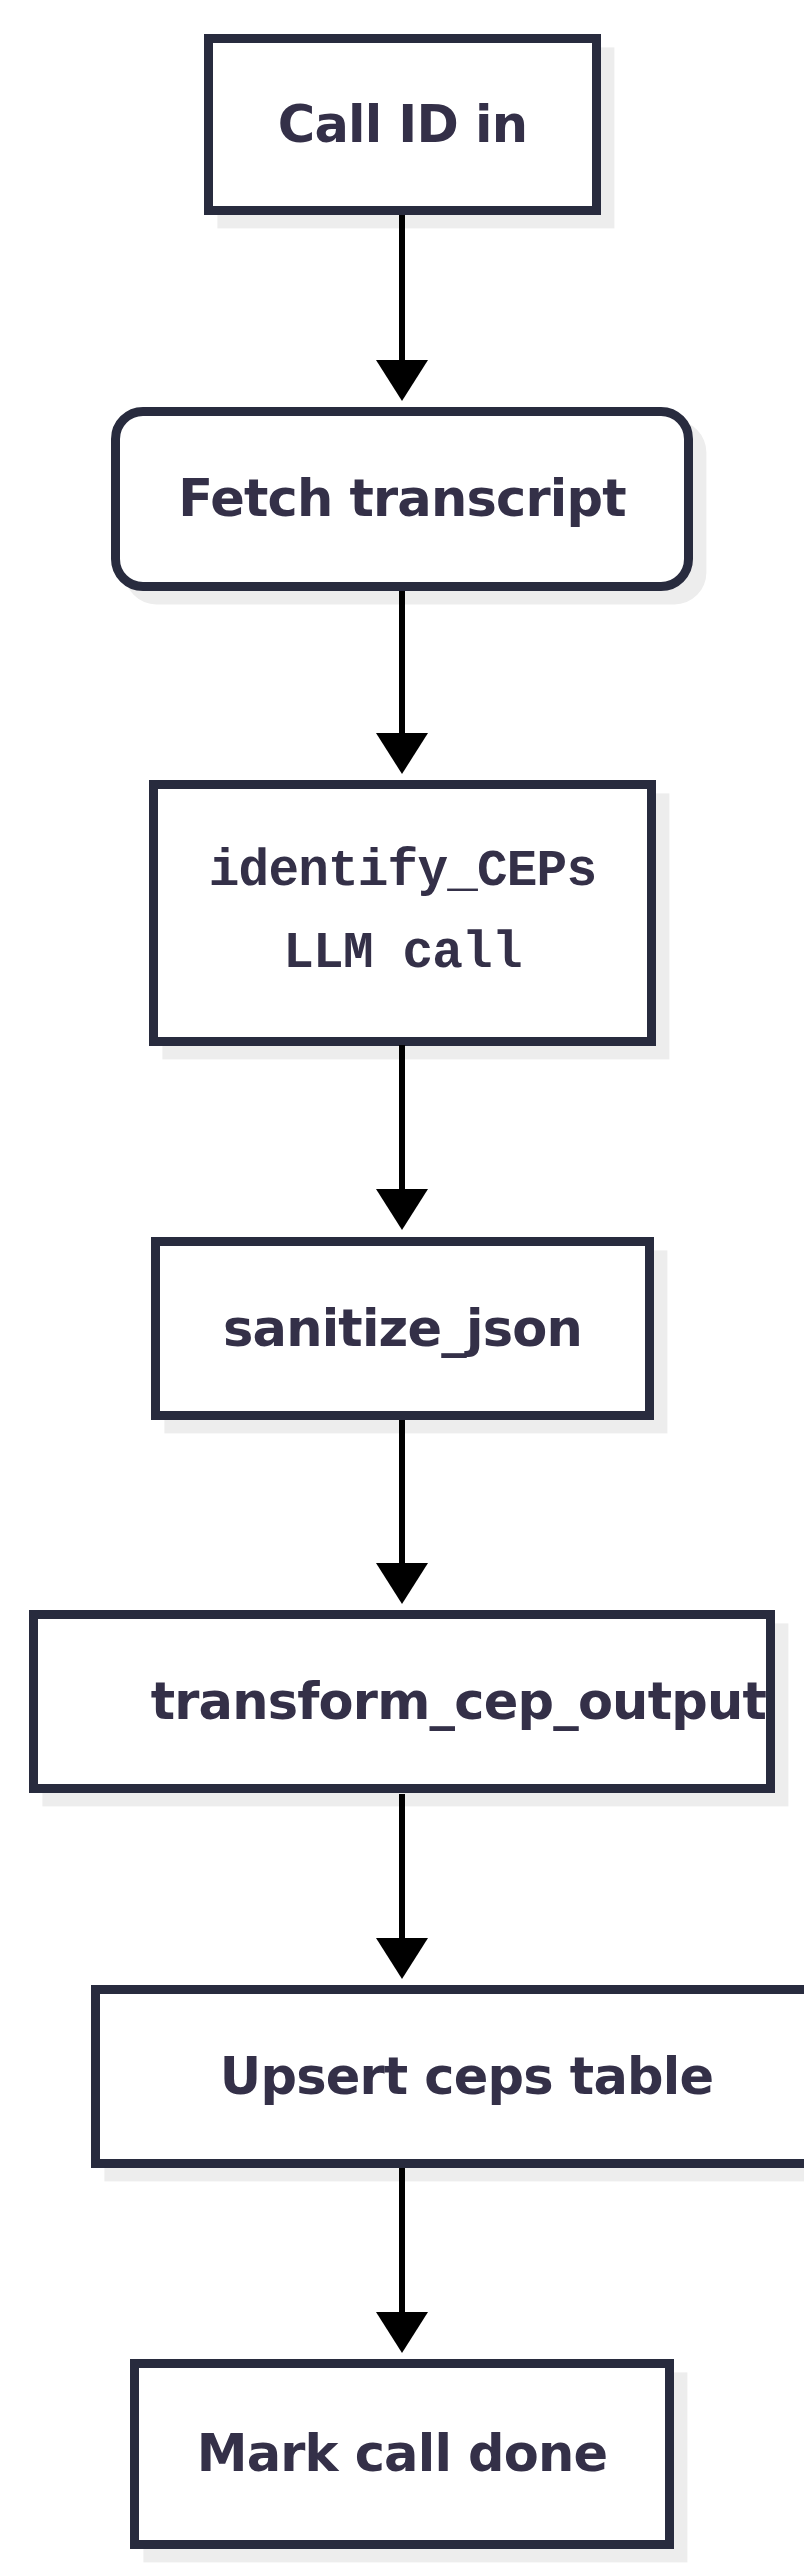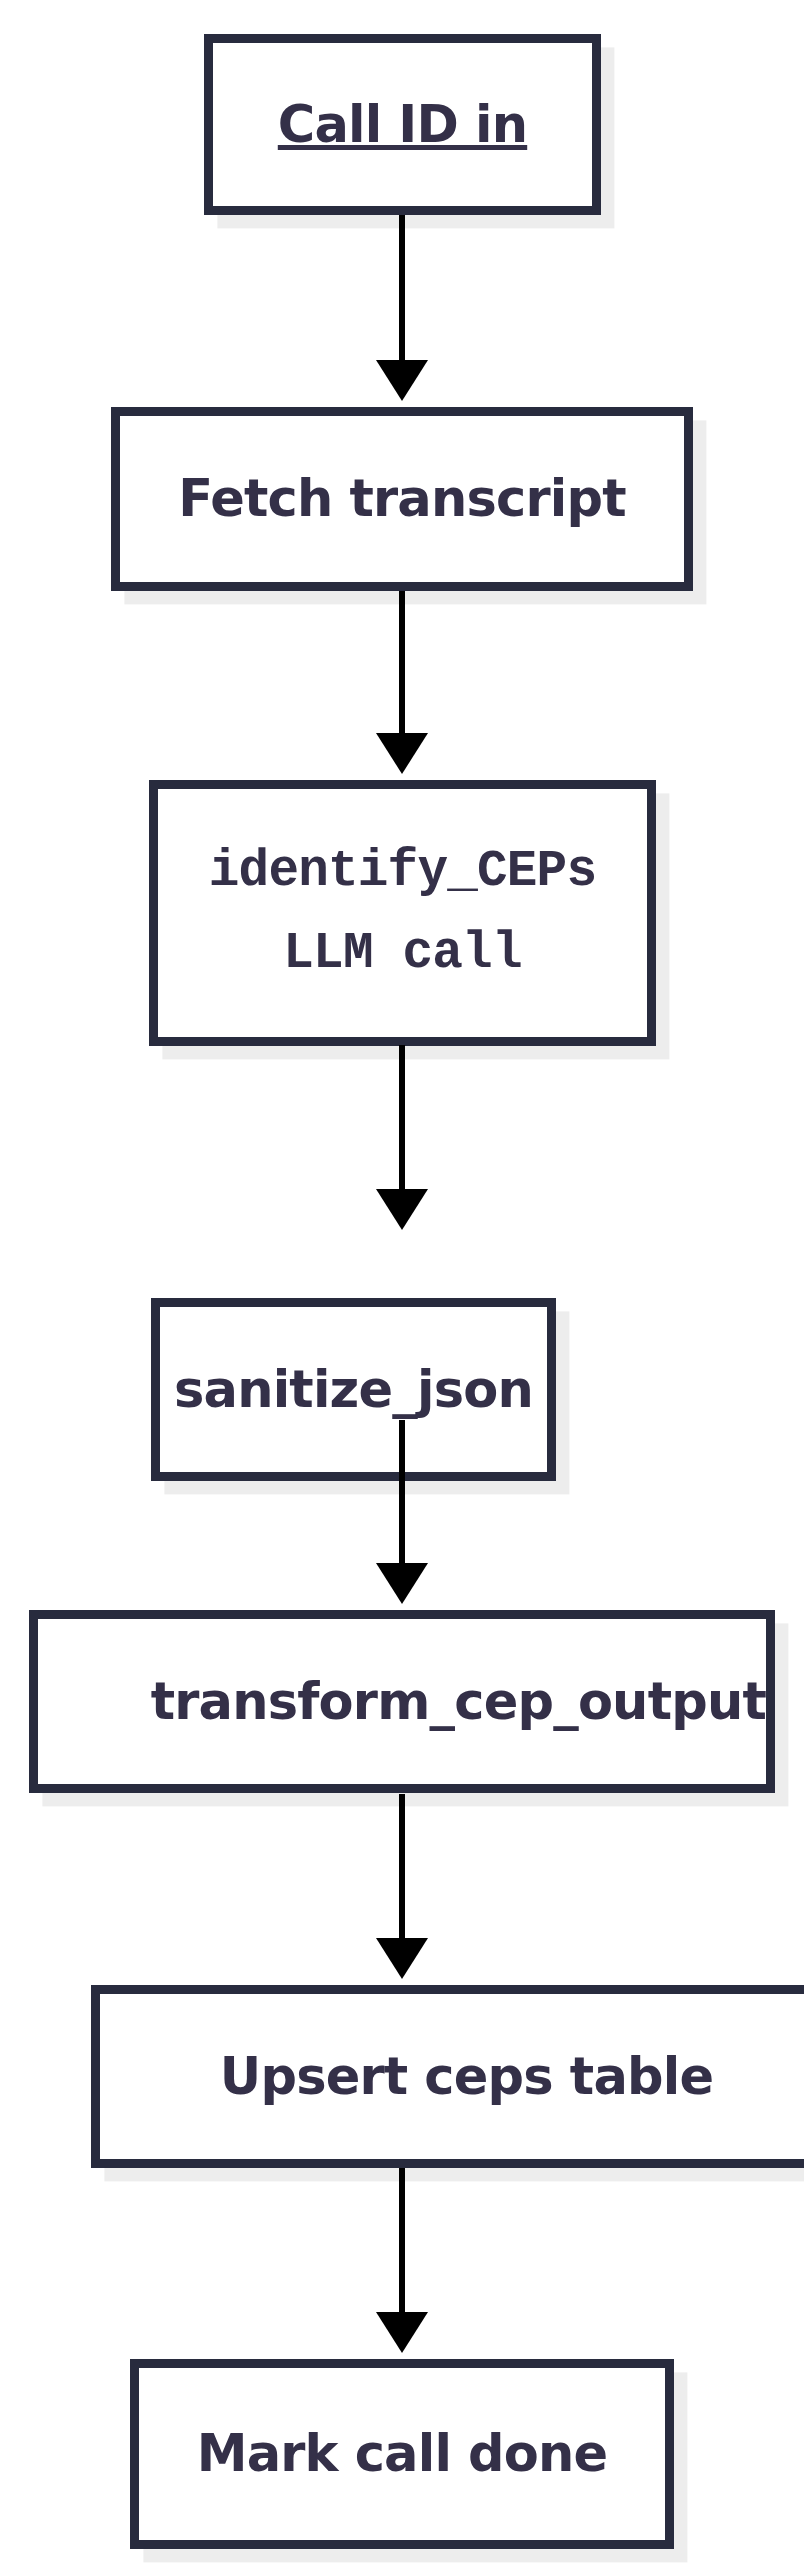--- a/index.html
+++ b/index.html
@@ -25,24 +25,24 @@
     text-align: center;
     font-size: 51px;
     font-weight: bold;
     line-height: 1.6;
     color: #343048;
     white-space: pre-line;
     letter-spacing: -0.8px;
   }
 
   
-  #node-call-id-in          { left: 204px; top: 34px;   width: 397px; height: 181px; text-decoration: underline; }
-  #node-fetch-transcript    { left: 111px; top: 407px;  width: 582px; height: 184px; }
+  #node-call-id-in          { left: 204px; top: 34px;   width: 397px; height: 181px; }
+  #node-fetch-transcript    { left: 111px; top: 407px;  width: 582px; height: 184px; border-radius: 32px; }
   #node-identify-ceps       { left: 149px; top: 780px;  width: 507px; height: 266px; font-family: Liberation Mono, monospace; }
-  #node-sanitize-json       { left: 151px; top: 1298px; width: 405px; height: 183px; }
+  #node-sanitize-json       { left: 151px; top: 1237px; width: 503px; height: 183px; }
   #node-transform-cep       { left: 29px;  top: 1610px; width: 746px; height: 183px; justify-content: flex-end; }
   #node-upsert-ceps         { left: 91px; top: 1985px; width: 751px; height: 183px; }
   #node-mark-call-done      { left: 130px; top: 2359px; width: 544px; height: 190px; }
 
   .arrow {
     position: absolute;
     left: 376px;           
     width: 52px;
     display: flex;
     flex-direction: column;

